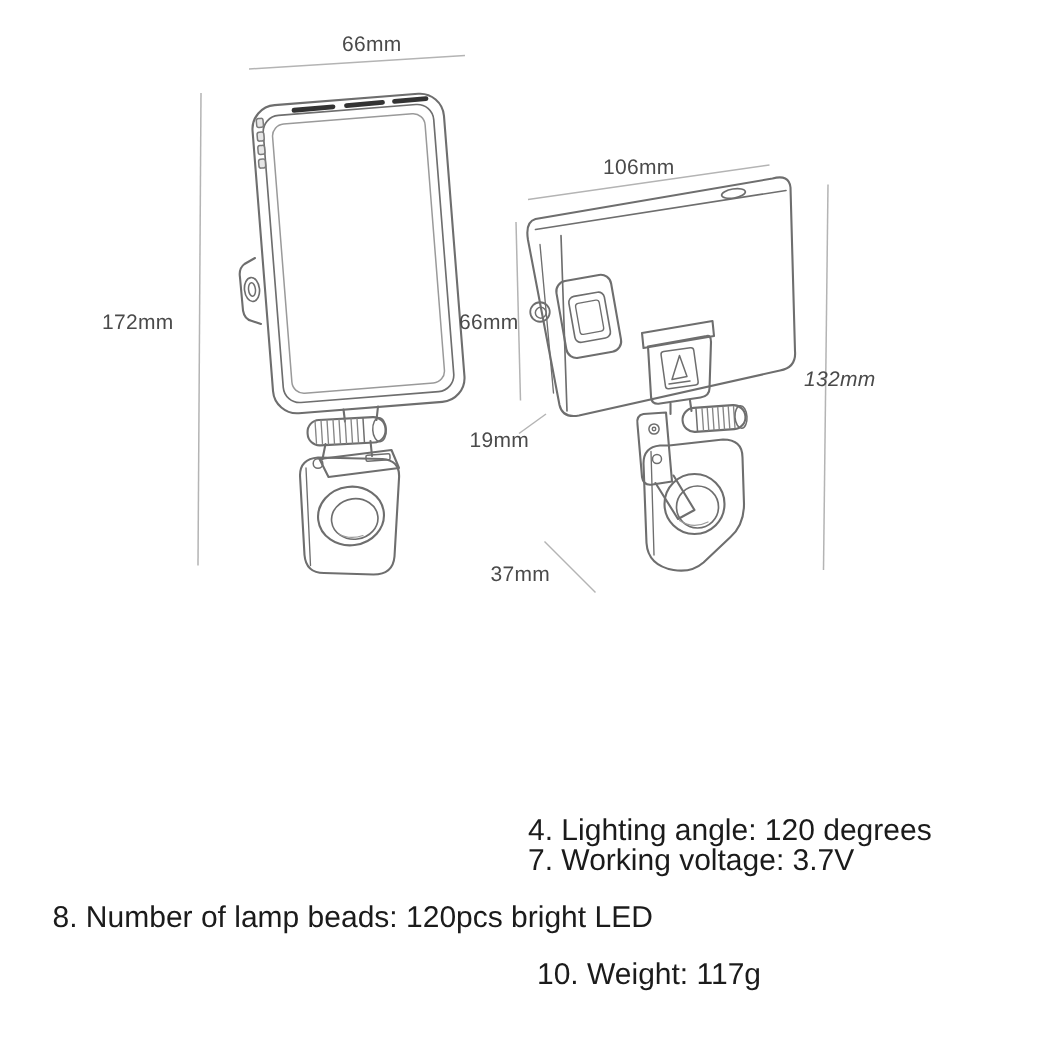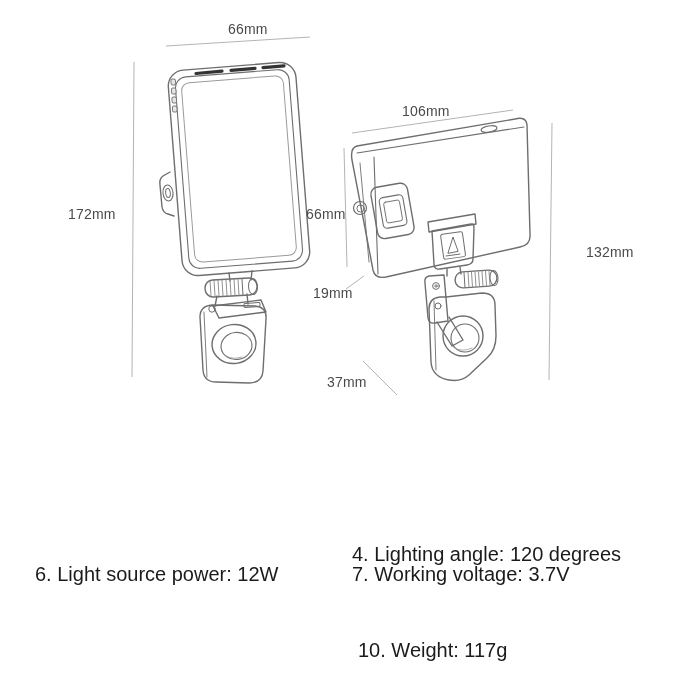--- a/index.html
+++ b/index.html
@@ -150,21 +150,21 @@
         <path d="M453,347 Q462,353 472,348" stroke="#9b9b9b" stroke-width="0.8"></path>
       </g>
     </g>
   </svg>
 
   <span class="dim-label" style="left:228px;top:21px;">66mm</span>
   <span class="dim-label" style="left:68px;top:206px;">172mm</span>
   <span class="dim-label" style="left:402px;top:103px;">106mm</span>
   <span class="dim-label" style="left:306px;top:206px;">66mm</span>
   <span class="dim-label" style="left:313px;top:285px;">19mm</span>
-  <span class="dim-label" style="left:586px;top:244px;">132mm</span>
+  <span class="dim-label" style="left:536px;top:244px;font-style:italic;">132mm</span>
   <span class="dim-label" style="left:327px;top:374px;">37mm</span>
 
   <span class="spec" style="left:352px;top:512px;margin-top:32px;">4. Lighting angle: 120 degrees</span>
-  <span class="spec" style="left:35px;top:564px;">6. Light source power: 12W</span>
   <span class="spec" style="left:352px;top:564px;">7. Working voltage: 3.7V</span>
+  <span class="spec" style="left:35px;top:602px;">8. Number of lamp beads: 120pcs bright LED</span>
   <span class="spec" style="left:358px;top:640px;">10. Weight: 117g</span>
 
 </div>
 
 </body></html>

